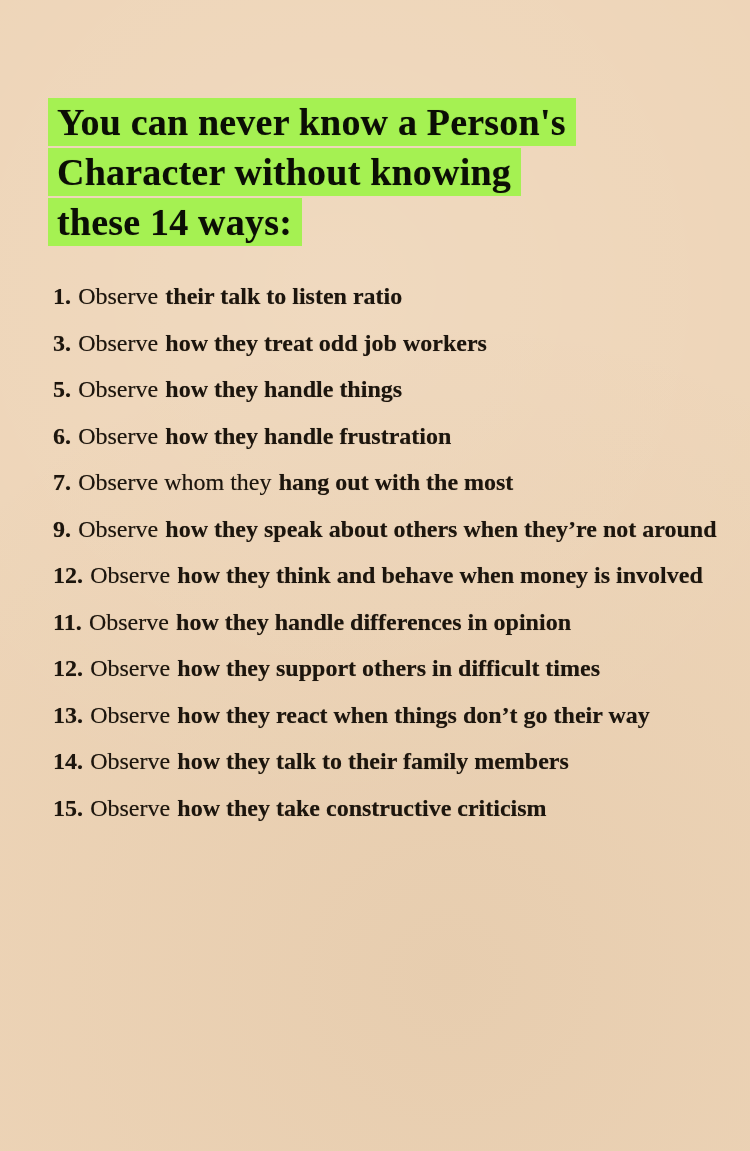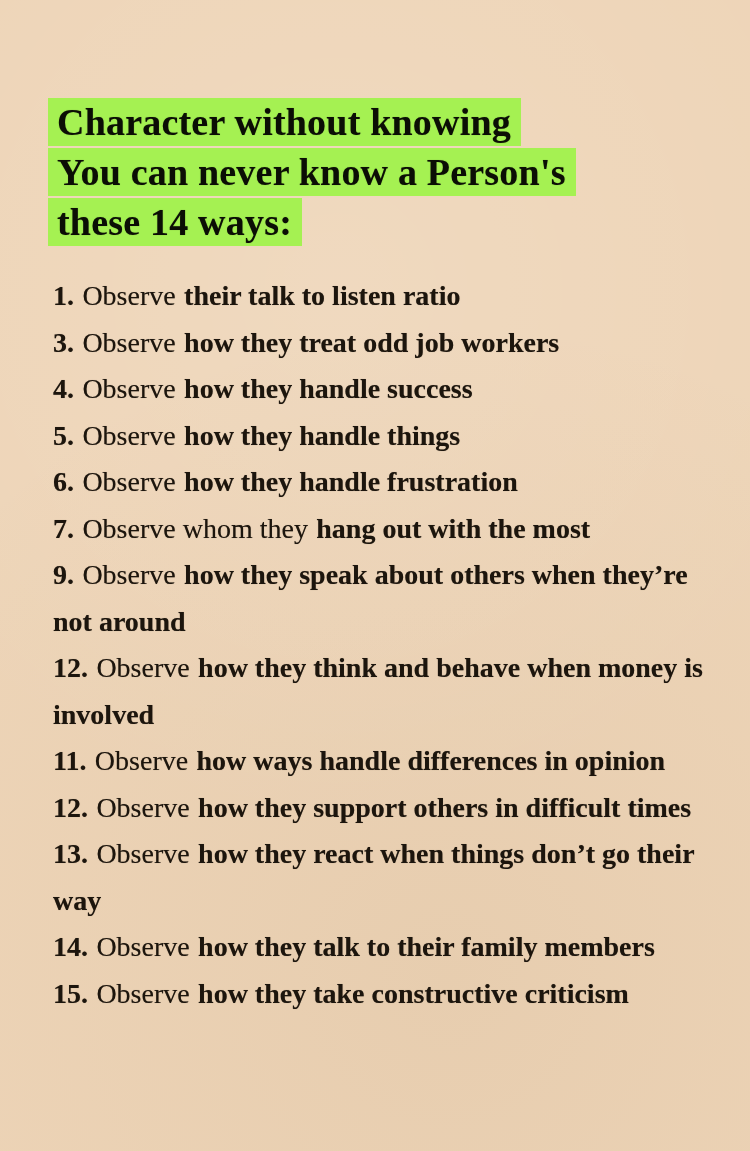--- a/index.html
+++ b/index.html
@@ -42,49 +42,48 @@
     text-shadow: 0 0 1px rgba(10,14,5,0.35);
   }
 
   .list {
     position: absolute;
     left: 53px;
     top: 273px;
     width: 680px;
     list-style: none;
     color: var(--ink);
-    font-size: 28px;
+    font-size: 24px;
     line-height: 46.5px;
     text-shadow: 0 0 0.7px rgba(25,15,5,0.45);
   }
   .item { display: block; }
   .num  { font-weight: 700; margin-right: 0.30em; }
   .reg  { font-weight: 400; margin-right: 0.30em; }
   .bold { font-weight: 700; }
 </style>
 </head>
 <body>
 
 <div class="page">
 
   <header class="title">
+    <span class="title-line">You can never know a Person's</span>
     <span class="title-line">Character without knowing</span>
-    <span class="title-line">You can never know a Person's</span>
     <span class="title-line">these 14 ways:</span>
   </header>
 
   <ol class="list">
     <li class="item"><span class="num">1.</span><span class="reg">Observe</span><span class="bold">their talk to listen ratio</span></li>
     <li class="item"><span class="num">3.</span><span class="reg">Observe</span><span class="bold">how they treat odd job workers</span></li>
-    <li class="item"><span class="num">4.</span><span class="reg">Observe</span><span class="bold">how they handle success</span></li>
     <li class="item"><span class="num">5.</span><span class="reg">Observe</span><span class="bold">how they handle things</span></li>
     <li class="item"><span class="num">6.</span><span class="reg">Observe</span><span class="bold">how they handle frustration</span></li>
     <li class="item"><span class="num">7.</span><span class="reg">Observe whom they</span><span class="bold">hang out with the most</span></li>
     <li class="item"><span class="num">9.</span><span class="reg">Observe</span><span class="bold">how they speak about others when they’re not around</span></li>
     <li class="item"><span class="num">12.</span><span class="reg">Observe</span><span class="bold">how they think and behave when money is involved</span></li>
-    <li class="item"><span class="num">11.</span><span class="reg">Observe</span><span class="bold">how ways handle differences in opinion</span></li>
+    <li class="item"><span class="num">11.</span><span class="reg">Observe</span><span class="bold">how they handle differences in opinion</span></li>
     <li class="item"><span class="num">12.</span><span class="reg">Observe</span><span class="bold">how they support others in difficult times</span></li>
     <li class="item"><span class="num">13.</span><span class="reg">Observe</span><span class="bold">how they react when things don’t go their way</span></li>
     <li class="item"><span class="num">14.</span><span class="reg">Observe</span><span class="bold">how they talk to their family members</span></li>
     <li class="item"><span class="num">15.</span><span class="reg">Observe</span><span class="bold">how they take constructive criticism</span></li>
   </ol>
 
 </div>
 
 </body></html>

